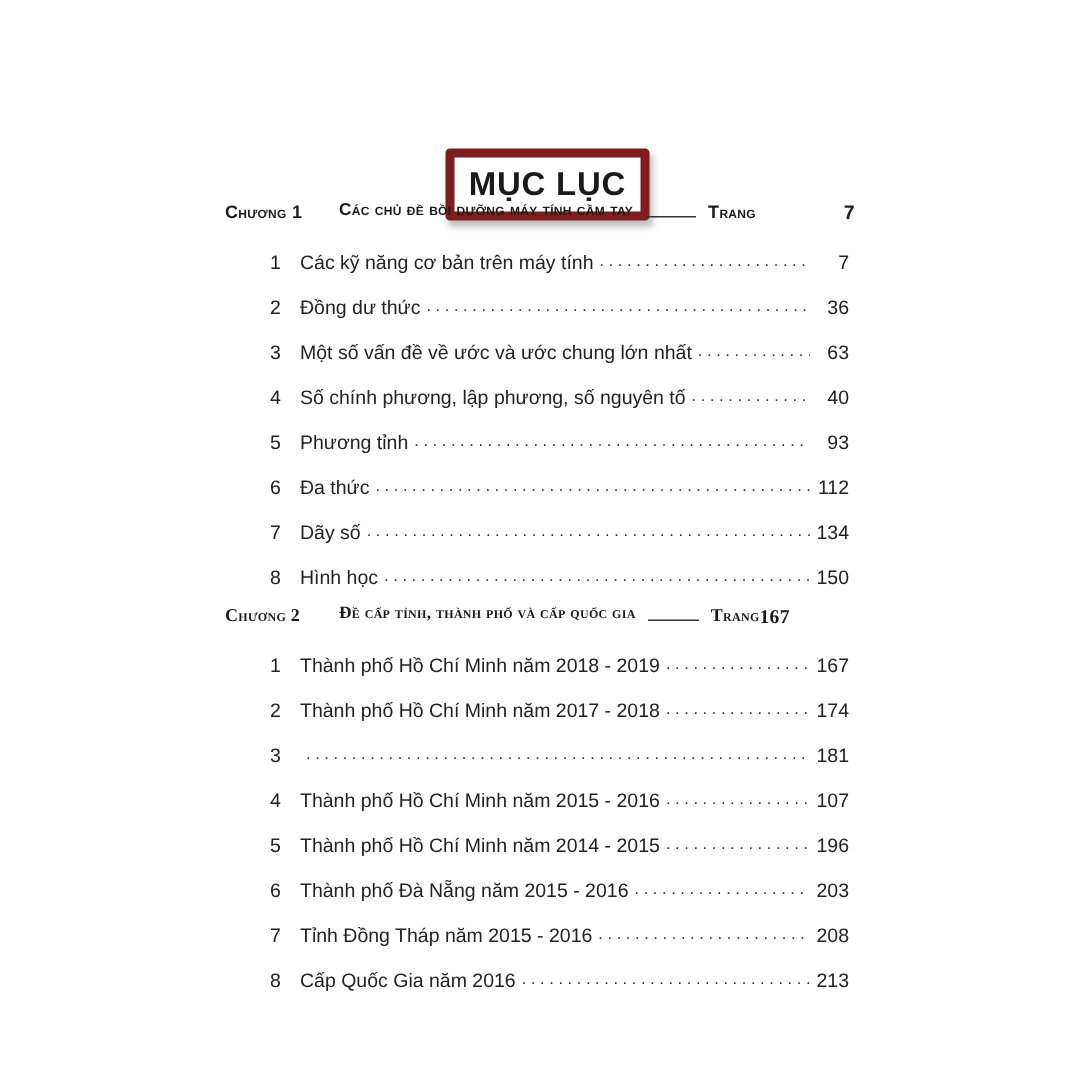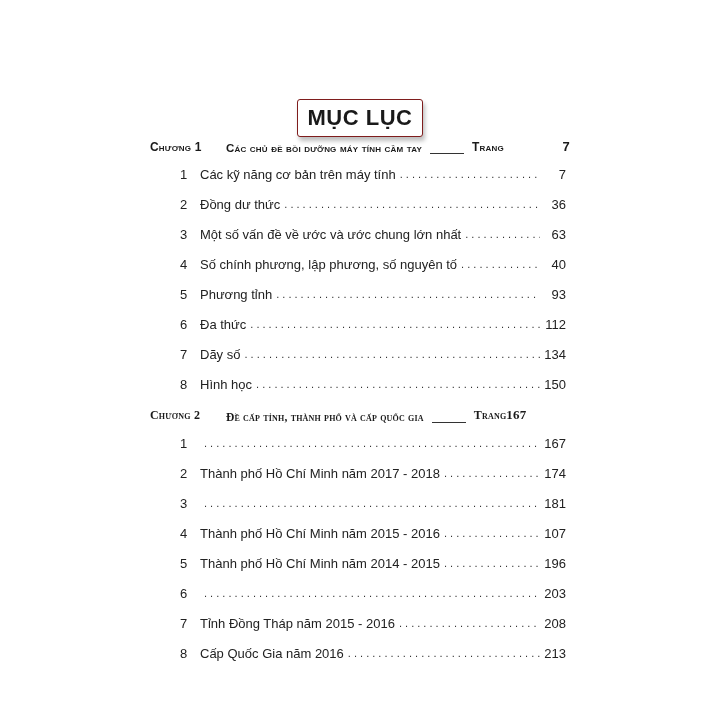--- a/index.html
+++ b/index.html
@@ -1,26 +1,26 @@
 <!DOCTYPE html>
 <html><head>
 <meta charset="utf-8">
 <style>
   html, body { margin:0; padding:0; background:#ffffff; }
   body { width:720px; height:720px; position:relative; overflow:hidden; font-family:"Liberation Sans", sans-serif; color:#222; }
   .title-box {
     position:absolute; left:297px; top:99px; width:124px; height:36px;
-    border:1px solid #7f1d1d; border-radius:3px; background:#fff;
+    border:6px solid #7f1d1d; border-radius:3px; background:#fff;
     box-shadow: 2px 4px 4px rgba(0,0,0,0.25);
     display:flex; align-items:center; justify-content:center;
     font-weight:bold; font-size:22px; letter-spacing:0.5px; color:#1a1a1a;
   }
   .chapter {
     position:absolute; left:150px; width:420px; height:20px;
-    display:flex; align-items:flex-end; font-weight:bold; font-size:11.5px; color:#1a1a1a;
+    display:flex; align-items:flex-start; font-weight:bold; font-size:11.5px; color:#1a1a1a;
     font-variant: small-caps; letter-spacing:0.2px;
   }
   .chapter .ch-label { width:76px; font-size:12px; }
   .chapter .ch-title { font-size:11.5px; }
   .chapter .ch-line { width:34px; border-bottom:1px solid #333; margin:0 8px; height:10px; }
   .chapter .ch-trang { font-size:12px; }
   .chapter .ch-page { margin-left:auto; font-size:13px; }
   .entry {
     position:absolute; left:180px; width:386px; height:20px;
     display:flex; align-items:center; font-size:13px; color:#222;
@@ -96,20 +96,21 @@
 <div class="chapter" style="top:403px;font-family:Liberation Serif, serif;">
   <span class="ch-label">Chương 2</span>
   <span class="ch-title">Đề cấp tỉnh, thành phố và cấp quốc gia</span>
   <span class="ch-line"></span>
   <span class="ch-trang">Trang</span>
   <span class="ch-page" style="margin-left:0;">167</span>
 </div>
 
 <div class="entry" style="top:433px;">
     <span class="num">1</span>
+    <span class="txt">Thành phố Hồ Chí Minh năm 2018 - 2019</span>
     <span class="dots"></span>
     <span class="pg">167</span>
   </div>
 <div class="entry" style="top:463px;">
     <span class="num">2</span>
     <span class="txt">Thành phố Hồ Chí Minh năm 2017 - 2018</span>
     <span class="dots"></span>
     <span class="pg">174</span>
   </div>
 <div class="entry" style="top:493px;">
@@ -124,20 +125,21 @@
     <span class="pg">107</span>
   </div>
 <div class="entry" style="top:553px;">
     <span class="num">5</span>
     <span class="txt">Thành phố Hồ Chí Minh năm 2014 - 2015</span>
     <span class="dots"></span>
     <span class="pg">196</span>
   </div>
 <div class="entry" style="top:583px;">
     <span class="num">6</span>
+    <span class="txt">Thành phố Đà Nẵng năm 2015 - 2016</span>
     <span class="dots"></span>
     <span class="pg">203</span>
   </div>
 <div class="entry" style="top:613px;">
     <span class="num">7</span>
     <span class="txt">Tỉnh Đồng Tháp năm 2015 - 2016</span>
     <span class="dots"></span>
     <span class="pg">208</span>
   </div>
 <div class="entry" style="top:643px;">

